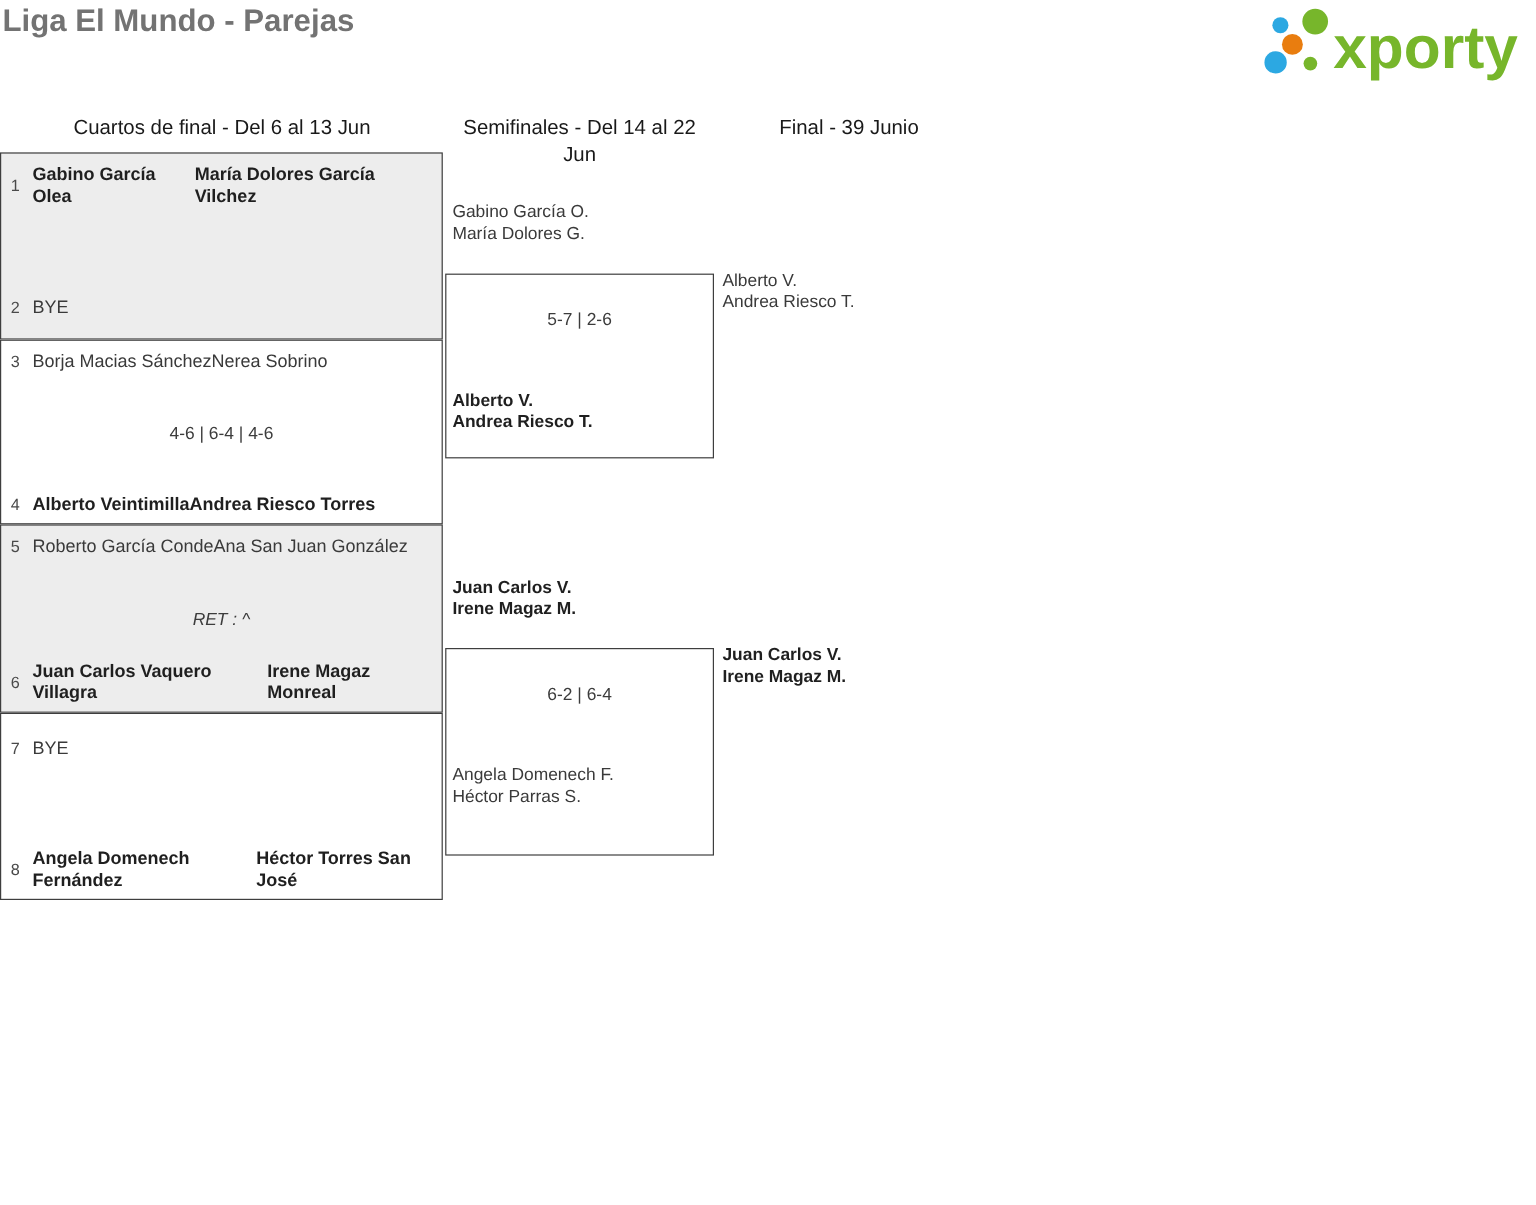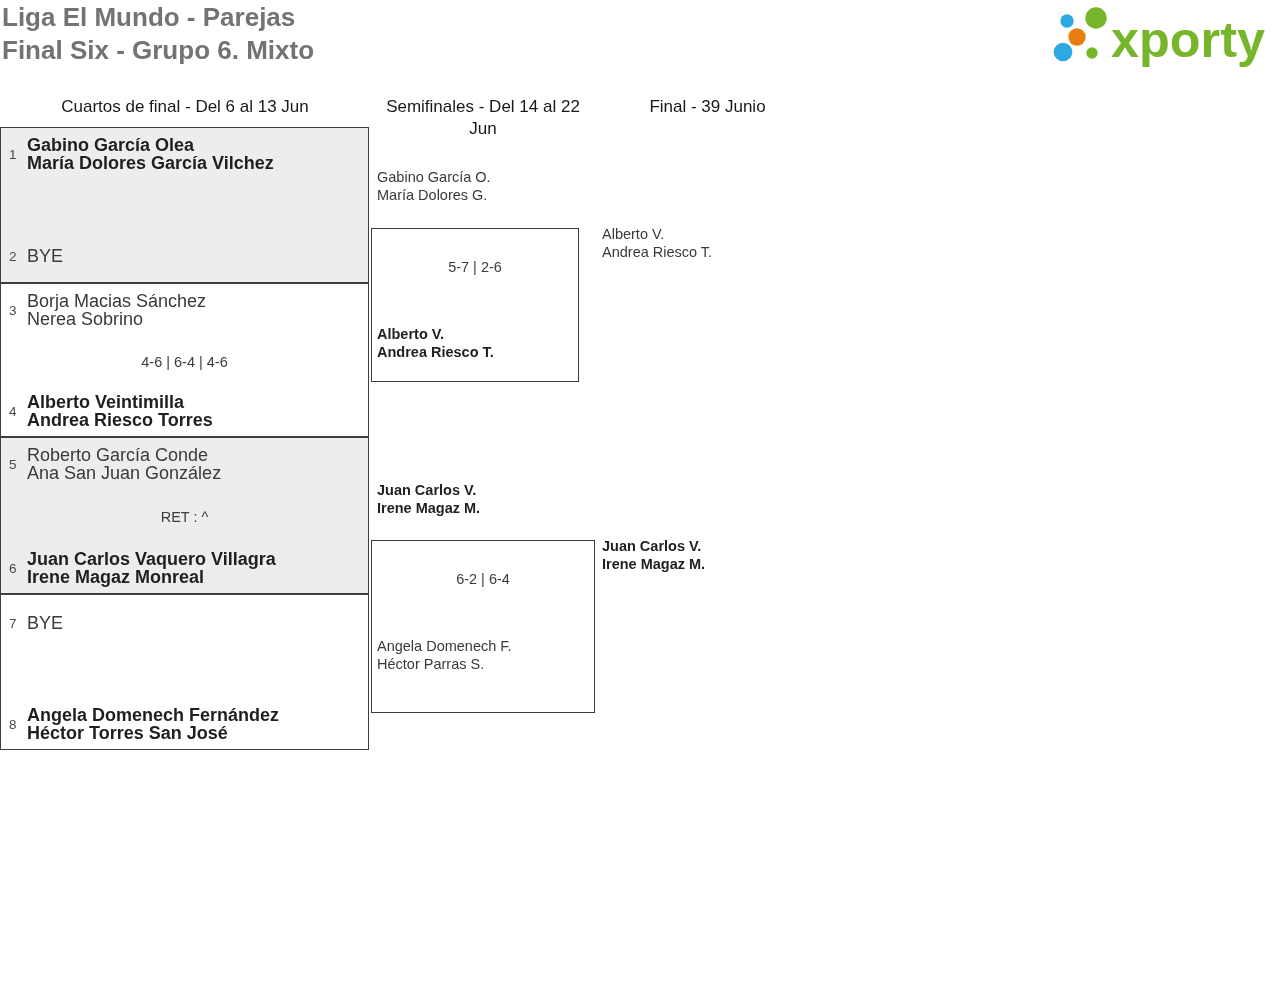--- a/index.html
+++ b/index.html
@@ -21,59 +21,58 @@
   #h-sf { left:371px; width:224px; }
   #h-f  { left:595px; width:225px; }
 
   
   .match { position:absolute; border:1px solid #3e3e3e; background:#ffffff; box-sizing:border-box; }
   .match.gray { background:#ededed; }
   #qf1 { left:0; width:369px; top:127px; height:156px; }
   #qf2 { left:0; width:369px; top:283px; height:154px; }
   #qf3 { left:0; width:369px; top:437px; height:157px; }
   #qf4 { left:0; width:369px; top:594px; height:156px; }
-  #sf1 { left:371px; width:208px; top:228px; height:154px;padding-left:10px; }
+  #sf1 { left:371px; width:224px; top:228px; height:154px;padding-left:10px; }
   #sf2 { left:371px; width:224px; top:540px; height:173px; }
   #final-box { left:595px; width:225px; top:283px; height:312px; }
 
   
   .trow { position:absolute; left:8px; right:6px; display:flex; align-items:center; gap:4px; }
   .trow.top { top:9px; }
   .trow.top.single { top:20px; }
   .trow.bottom { bottom:7px; }
   .trow.bottom.single { bottom:17px; }
   .seed { width:14px; flex:none; font-size:13.5px; color:#4a4a4a; }
-  .tnames { display:flex; flex-direction:column; font-size:18px; line-height:17.5px; color:#3a3a3a; }
+  .tnames { display:flex; flex-direction:row; font-size:15px; line-height:17.5px; color:#3a3a3a; }
   .tnames.winner { font-weight:700; color:#1f1f1f; }
 
   
   .score { position:absolute; left:0; right:0; text-align:center; font-size:14.5px; color:#3c3c3c; }
   #qf2 .score { top:70px; }
-  #qf3 .score { top:71px; }
+  #qf3 .score { top:71px;font-style:italic; }
   #sf1 .score, #sf2 .score { top:30px; }
   #final-box .score { top:109px; }
 
   
   .flabel { position:absolute; font-size:14.5px; line-height:17.5px; color:#3a3a3a; }
   .flabel.winner { font-weight:700; color:#1f1f1f; }
   #sf1-t1 { left:377px; top:169px; }
   #sf1-t2 { left:377px; top:326px; }
   #sf2-t1 { left:377px; top:482px; }
   #sf2-t2 { left:377px; top:638px; }
   #f-t1  { left:602px; top:226px; }
   #f-t2  { left:602px; top:538px; }
 </style>
 </head>
 <body>
 
 <div class="page">
 
   <div class="title">
     <div>Liga El Mundo - Parejas</div>
-    <div>Final Six - Grupo 6. Mixto</div>
   </div>
 
   <svg class="logo" viewBox="0 0 228 68" xmlns="http://www.w3.org/2000/svg">
     <circle cx="22" cy="19" r="6.7" fill="#2ca8e2"></circle>
     <circle cx="51" cy="16" r="10.7" fill="#77b62b"></circle>
     <circle cx="32" cy="35" r="8.7" fill="#e97d0f"></circle>
     <circle cx="18" cy="50" r="9.3" fill="#2ca8e2"></circle>
     <circle cx="47" cy="51" r="5.7" fill="#77b62b"></circle>
     <text x="66" y="55" textLength="154" lengthAdjust="spacingAndGlyphs" fill="#77b62b">xporty</text>
   </svg>

